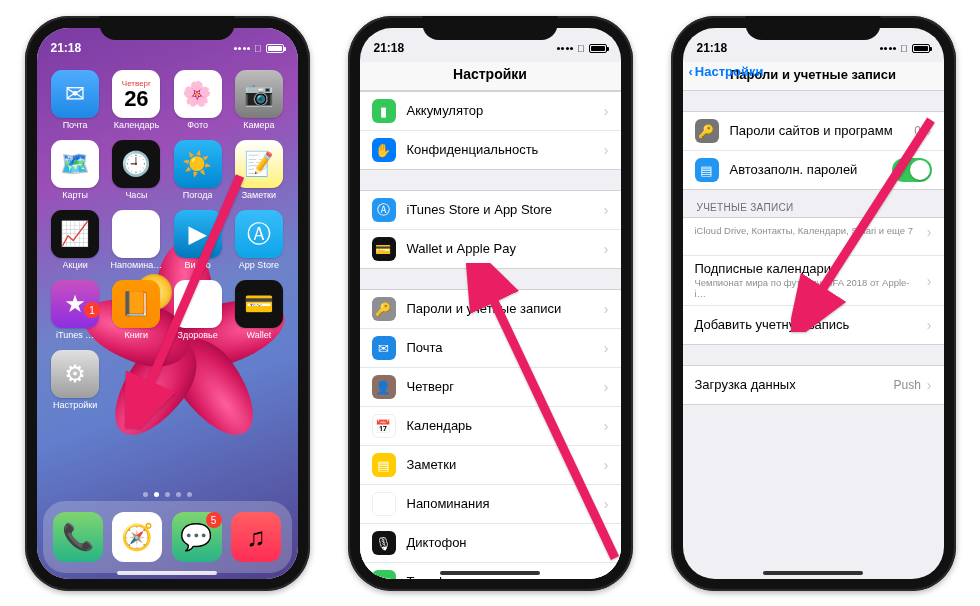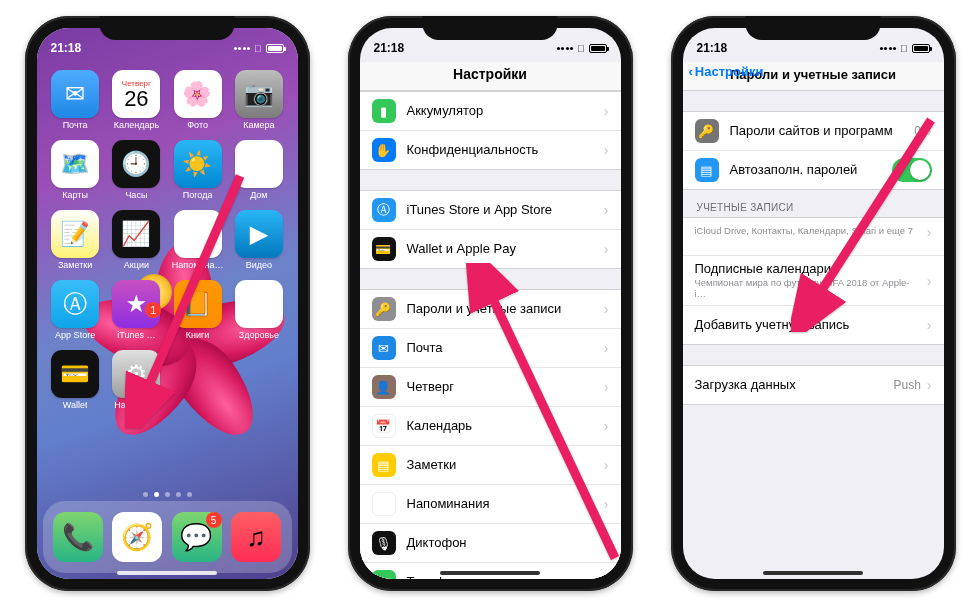--- a/index.html
+++ b/index.html
@@ -92,21 +92,21 @@
   .cell-right { margin-left:auto; display:flex; align-items:center; gap:6px; color:#8e8e93; font-size:12px;}
   .chev { color:#c7c7cc; font-size:14px; }
   .switch { width:40px; height:24px; border-radius:12px; background:#34c759; position:relative;}
   .switch::after{content:"";position:absolute;right:2px;top:2px;width:20px;height:20px;background:#fff;border-radius:50%; box-shadow:0 1px 2px rgba(0,0,0,.3);}
   .group { background:#fff; border-top:1px solid #d1d1d6; border-bottom:1px solid #d1d1d6;}
 
   .screen3 { background:#efeff4; }
 
   
   .c-mail{background:linear-gradient(#4facfe,#1e88e5);} .c-cal{background:#fff;color:#e53935;display:flex;flex-direction:column;font-size:8px;}
-  .c-cal .d1{color:#e53935;font-size:8px;} .c-cal .d2{color:#000;font-size:22px;font-weight:400;line-height:1;}
+  .c-cal .d1{color:#e53935;font-size:8px;} .c-cal .d2{color:#000;font-size:22px;font-weight:700;line-height:1;}
   .c-photo{background:#fff;} .c-cam{background:linear-gradient(#bdbdbd,#7b7b7b);}
   .c-maps{background:#fff;} .c-clock{background:#111;} .c-weather{background:linear-gradient(#29b6f6,#0288d1);}
   .c-home{background:#fff;color:#ff9800;} .c-notes{background:linear-gradient(#fff,#fff176);color:#c79100;}
   .c-stocks{background:#111;} .c-remind{background:#fff;} .c-videos{background:linear-gradient(#29b6f6,#0277bd);}
   .c-appstore{background:linear-gradient(#38bdf8,#0ea5e9);} .c-itunes{background:linear-gradient(#c850c0,#8e2de2);}
   .c-books{background:linear-gradient(#ff9800,#fb8c00);} .c-health{background:#fff;color:#ff1744;}
   .c-wallet{background:#111;} .c-settings{background:linear-gradient(#e0e0e0,#9e9e9e);color:#4b4b4b;}
   .c-phone{background:linear-gradient(#7ed56f,#28b485);} .c-safari{background:#fff;color:#1e88e5;}
   .c-msg{background:linear-gradient(#7ed56f,#28b485);} .c-music{background:linear-gradient(#ff5e62,#ff2d55);}
 
@@ -178,24 +178,20 @@
               <span class="lbl">Карты</span>
             </div>
           <div class="app">
               <div class="icon-tile c-clock">🕘</div>
               <span class="lbl">Часы</span>
             </div>
           <div class="app">
               <div class="icon-tile c-weather">☀️</div>
               <span class="lbl">Погода</span>
             </div>
-          <div class="app">
-              <div class="icon-tile c-home">⌂</div>
-              <span class="lbl">Дом</span>
-            </div>
 
           <div class="app">
               <div class="icon-tile c-notes">📝</div>
               <span class="lbl">Заметки</span>
             </div>
           <div class="app">
               <div class="icon-tile c-stocks">📈</div>
               <span class="lbl">Акции</span>
             </div>
           <div class="app">

